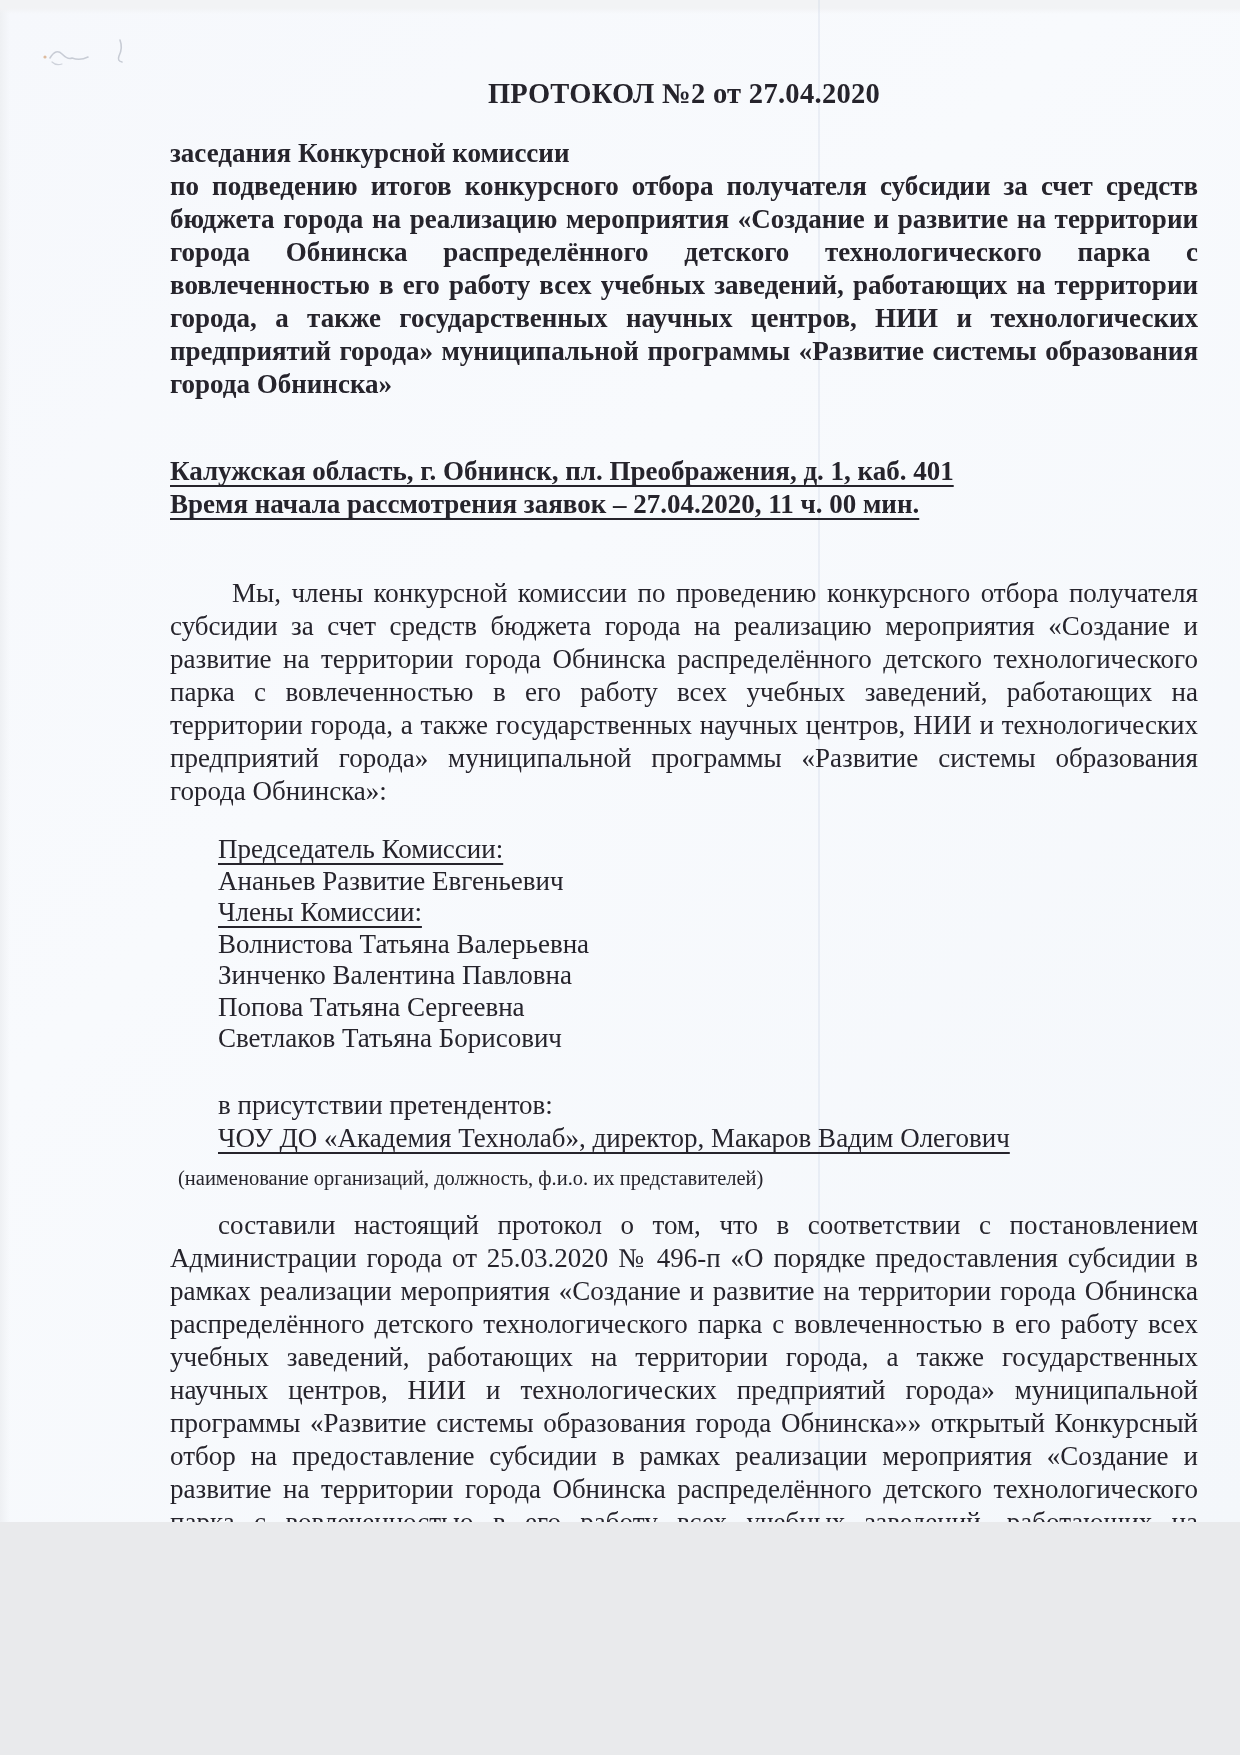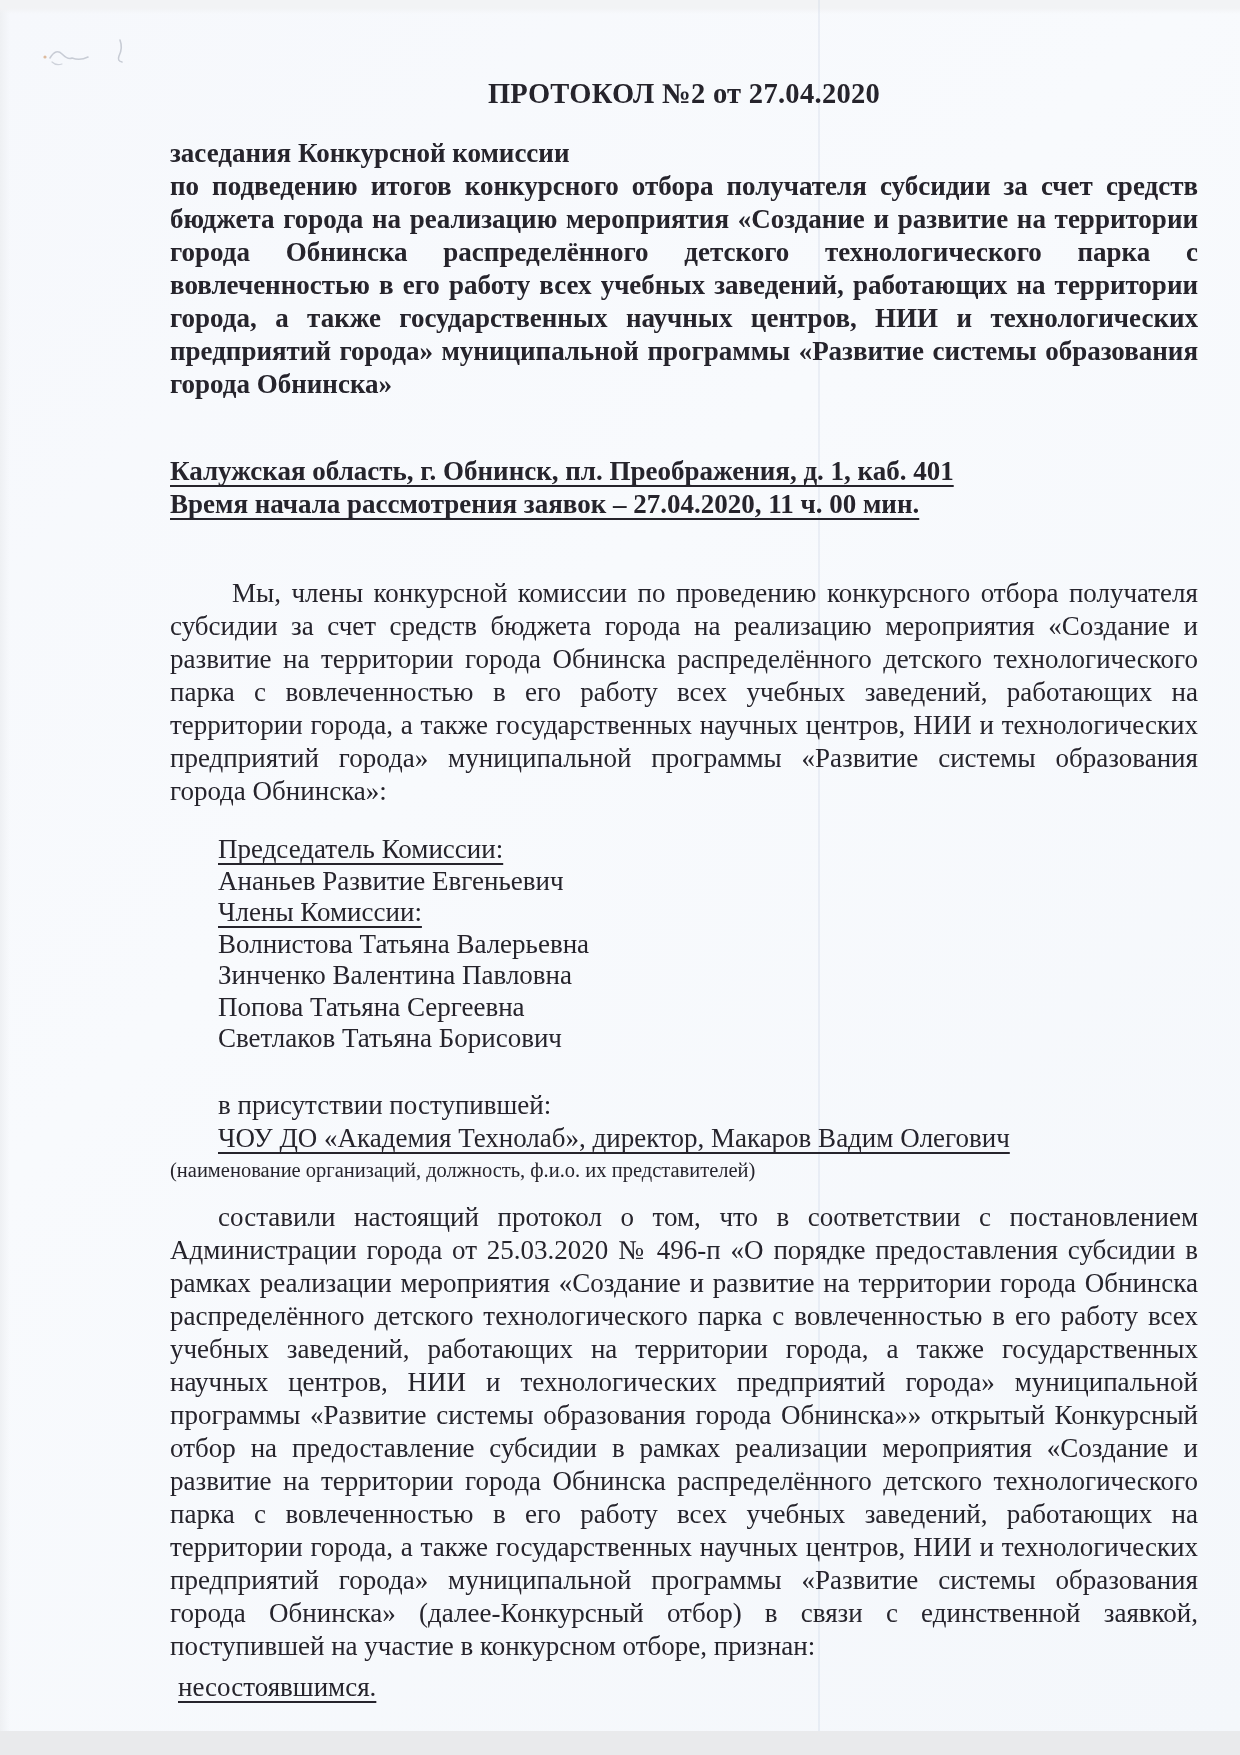--- a/index.html
+++ b/index.html
@@ -3,21 +3,21 @@
 <meta charset="utf-8">
 <style>
   html, body {
     margin: 0;
     padding: 0;
     background: #e9eaec;
   }
   .page {
     position: relative;
     width: 1240px;
-    height: 1731px;
+    height: 1522px;
     margin: 0 auto;
     background:
       linear-gradient(180deg, #f2f3f5 0px, #f2f3f5 8px, rgba(242,243,245,0) 14px),
       linear-gradient(90deg, #eef0f3 0px, rgba(238,240,243,0) 10px),
       linear-gradient(135deg, #f6f8fc 0%, #f8fafd 40%, #f4f7fb 100%);
     overflow: hidden;
     font-family: "Liberation Serif", "DejaVu Serif", serif;
     color: #26242c;
   }
   
@@ -78,21 +78,21 @@
     margin: 0 0 34px 48px;
     line-height: 31.5px;
   }
   .attendees {
     margin: 0 0 16px 0;
   }
   .attendees .indent { margin-left: 48px; }
   .caption {
     font-size: 20.5px;
     line-height: 30px;
-    margin: 0;
+    margin: 8px;
   }
   .body-par {
     text-align: justify;
     text-indent: 48px;
     margin: 0;
   }
   .result-line {
     font-weight: normal;
     margin: 8px;
   }
@@ -130,21 +130,21 @@
       <div class="u">Председатель Комиссии:</div>
       <div>Ананьев Развитие Евгеньевич</div>
       <div class="u">Члены Комиссии:</div>
       <div>Волнистова Татьяна Валерьевна</div>
       <div>Зинченко Валентина Павловна</div>
       <div>Попова Татьяна Сергеевна</div>
       <div>Светлаков Татьяна Борисович</div>
     </div>
 
     <div class="attendees">
-      <div class="indent">в присутствии поступившей:</div>
+      <div class="indent">в присутствии претендентов:</div>
       <div class="indent u">ЧОУ ДО «Академия Технолаб», директор, Макаров Вадим Олегович</div>
       <p class="caption">(наименование организаций, должность, ф.и.о. их представителей)</p>
     </div>
 
     <p class="body-par">составили настоящий протокол о том, что в соответствии с постановлением Администрации города от 25.03.2020 № 496-п «О порядке предоставления субсидии в рамках реализации мероприятия «Создание и развитие на территории города Обнинска распределённого детского технологического парка с вовлеченностью в его работу всех учебных заведений, работающих на территории города, а также государственных научных центров, НИИ и технологических предприятий города» муниципальной программы «Развитие системы образования города Обнинска»» открытый Конкурсный отбор на предоставление субсидии в рамках реализации мероприятия «Создание и развитие на территории города Обнинска распределённого детского технологического парка с вовлеченностью в его работу всех учебных заведений, работающих на территории города, а также государственных научных центров, НИИ и технологических предприятий города» муниципальной программы «Развитие системы образования города Обнинска» (далее-Конкурсный отбор) в связи с единственной заявкой, поступившей на участие в конкурсном отборе, признан:</p>
 
     <p class="result-line">
       <span class="u">несостоявшимся.</span>
     </p>
 

